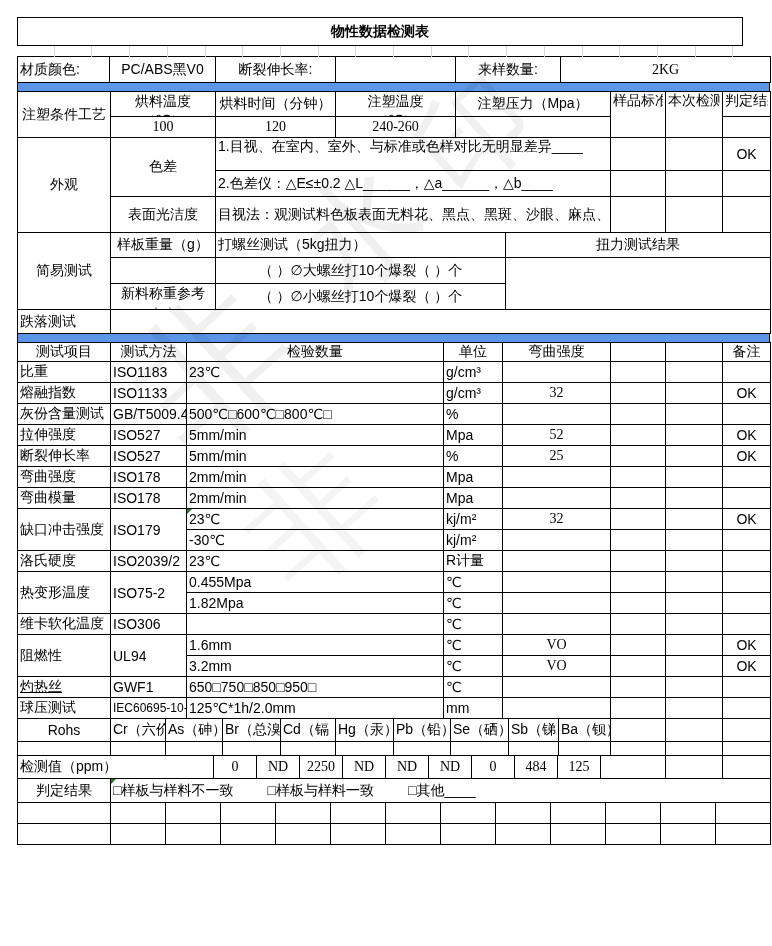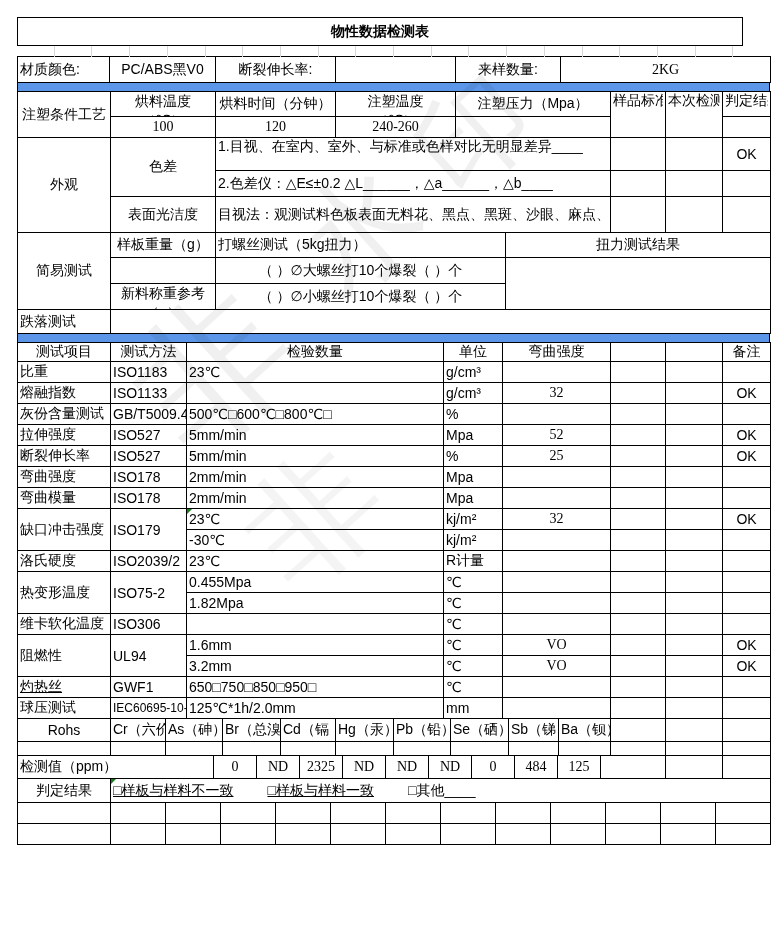--- a/index.html
+++ b/index.html
@@ -25,21 +25,21 @@
   .small9{font-size:10px;}
   .small11{font-size:11px;}
   .val{font-family:"Liberation Serif","DejaVu Serif",serif;font-size:15px;}
   .gc{position:relative;}
   .gc::before{content:"";position:absolute;top:0;left:0;width:0;height:0;
               border-top:5px solid #1c7d1c;border-right:5px solid transparent;}
   .wm{position:absolute;font-size:150px;color:#000;opacity:0.055;
       transform:rotate(-42deg);pointer-events:none;z-index:5;
       font-family:"Liberation Serif","DejaVu Serif",serif;}
   .gray td{border:1px solid #c9c9c9;}
-  .opt{margin-right:34px;text-decoration:underline;}
+  .opt{margin-right:34px;}
 </style>
 </head>
 <body>
 
 <div id="page">
   <div id="sheet">
 
     <table class="t">
       <tbody>
           <tr>
@@ -478,21 +478,21 @@
           <col style="width:43px">
           <col style="width:65px">
         <col style="width:57px">
           <col style="width:48px">
         </colgroup>
       <tbody>
           <tr class="h24">
         <td>检测值（ppm）</td>
         <td class="c val">0</td>
         <td class="c val">ND</td>
-        <td class="c val">2325</td>
+        <td class="c val">2250</td>
         <td class="c val">ND</td>
         <td class="c val">ND</td>
         <td class="c val">ND</td>
         <td class="c val">0</td>
         <td class="c val">484</td>
         <td class="c val">125</td>
         <td></td>
         <td></td>
         <td></td>
       </tr>

